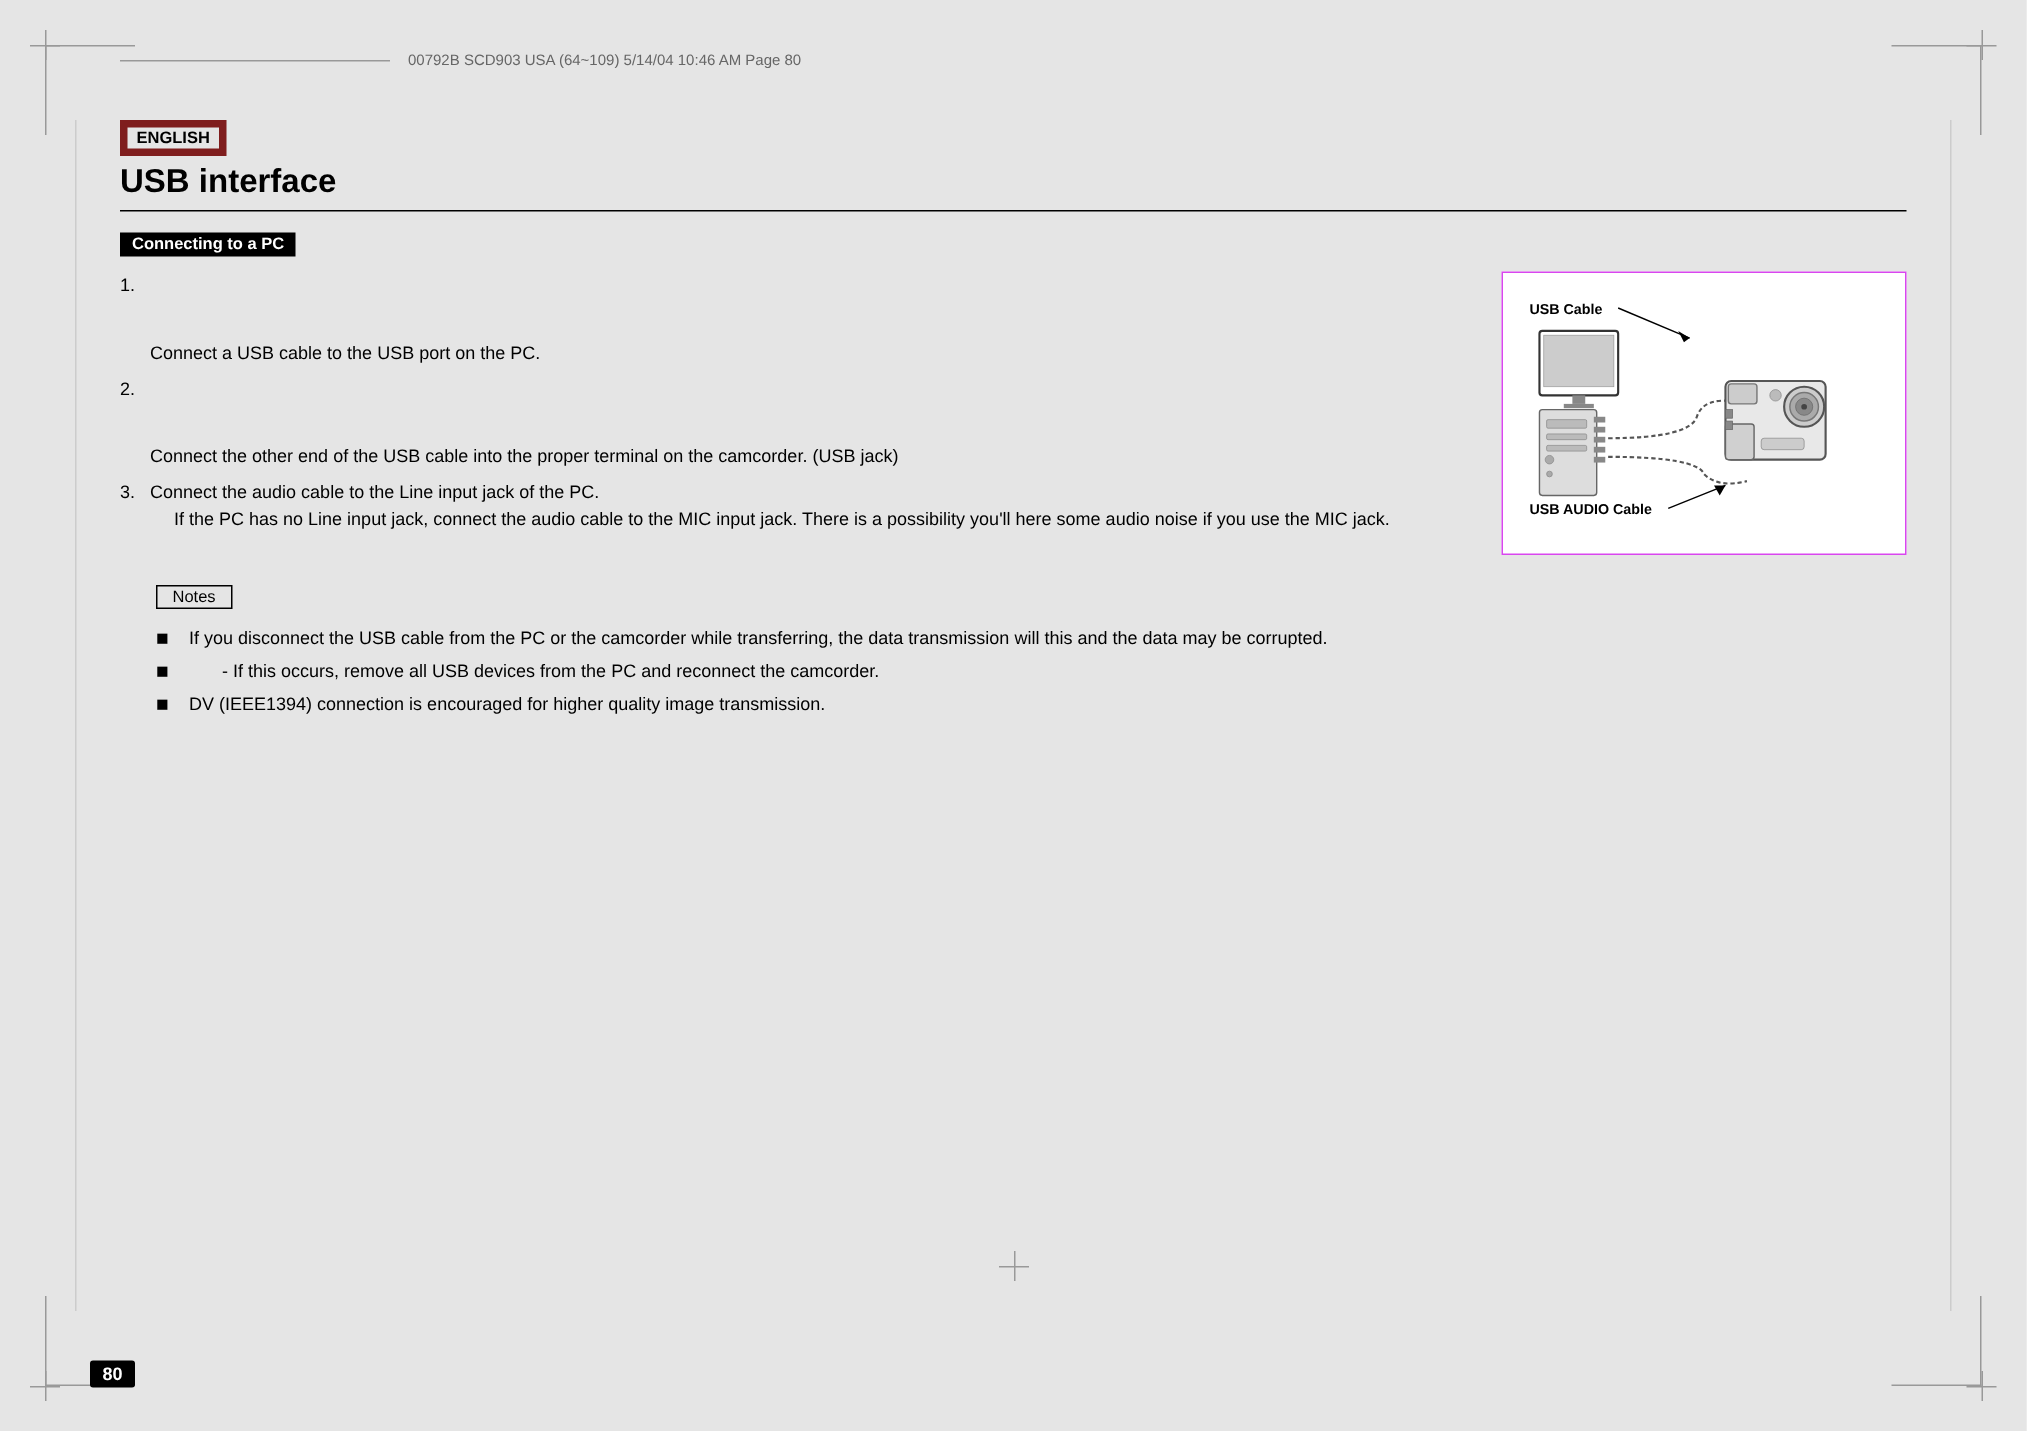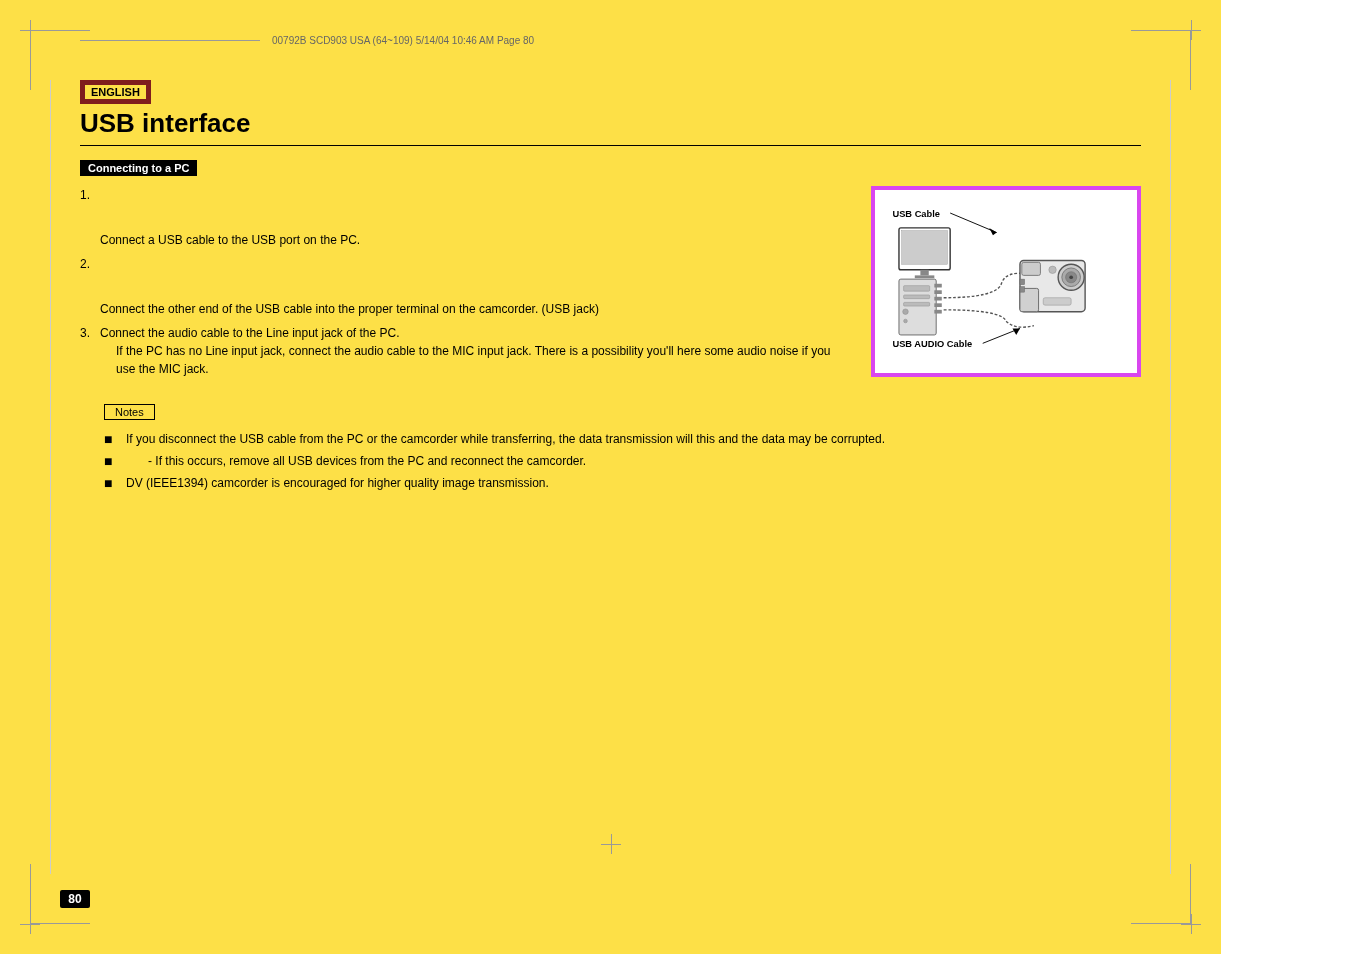--- a/index.html
+++ b/index.html
@@ -12,23 +12,23 @@
       background: #fff;
       font-family: Arial, sans-serif;
       font-size: 12px;
       color: #000;
       width: 1351px;
       min-height: 954px;
       position: relative;
     }
 
     .page-container {
-      width: 1221px;
+      width: 1351px;
       min-height: 954px;
-      background: #fde047;
+      background: #e5e5e5;
       position: relative;
       padding: 0;
     }
 
     
     .border-top-left {
       position: absolute;
       top: 30px;
       left: 30px;
       width: 60px;
@@ -155,21 +155,21 @@
       display: inline-block;
       border: 5px solid #7f1d1d;
       padding: 1px 6px;
       font-size: 11px;
       font-weight: bold;
       margin-bottom: 4px;
     }
 
     
     .page-title {
-      font-size: 26px;
+      font-size: 22px;
       font-weight: bold;
       border-bottom: 1.5px solid #000;
       padding-bottom: 6px;
       margin-bottom: 14px;
     }
 
     
     .section-header {
       display: inline-block;
       background: #000;
@@ -221,21 +221,21 @@
     }
 
     .sub-text {
       margin-left: 16px;
       font-size: 12px;
       line-height: 1.5;
     }
 
     
     .diagram-box {
-      border: 4px solid #d946ef;
+      border: 1px solid #d946ef;
       padding: 10px;
       position: relative;
       background: #fff;
       min-height: 180px;
       display: flex;
       flex-direction: column;
       align-items: center;
       justify-content: center;
     }
 
@@ -279,21 +279,21 @@
 
     .sub-note {
       margin-left: 22px;
       font-size: 12px;
       line-height: 1.5;
     }
 
     
     .page-number {
       position: absolute;
-      bottom: 46px;
+      bottom: 29px;
       left: 60px;
       background: #000;
       color: #fff;
       font-size: 12px;
       font-weight: bold;
       padding: 2px 8px;
       min-width: 30px;
       text-align: center;
       border-radius: 2px;
     }
@@ -460,21 +460,21 @@
           <span class="note-text">If you disconnect the USB cable from the PC or the camcorder while transferring, the data transmission will this and the data may be corrupted.</span>
         </li>
         <li>
           <span class="bullet">■</span>
           <div>
             <div class="sub-note">-  If this occurs, remove all USB devices from the PC and reconnect the camcorder.</div>
           </div>
         </li>
         <li>
           <span class="bullet">■</span>
-          <span class="note-text">DV (IEEE1394) camcorder is encouraged for higher quality image transmission.</span>
+          <span class="note-text">DV (IEEE1394) connection is encouraged for higher quality image transmission.</span>
         </li>
       </ul>
     </div>
 
   </div>
 
   <div class="page-number">80</div>
 
 </div>
 

